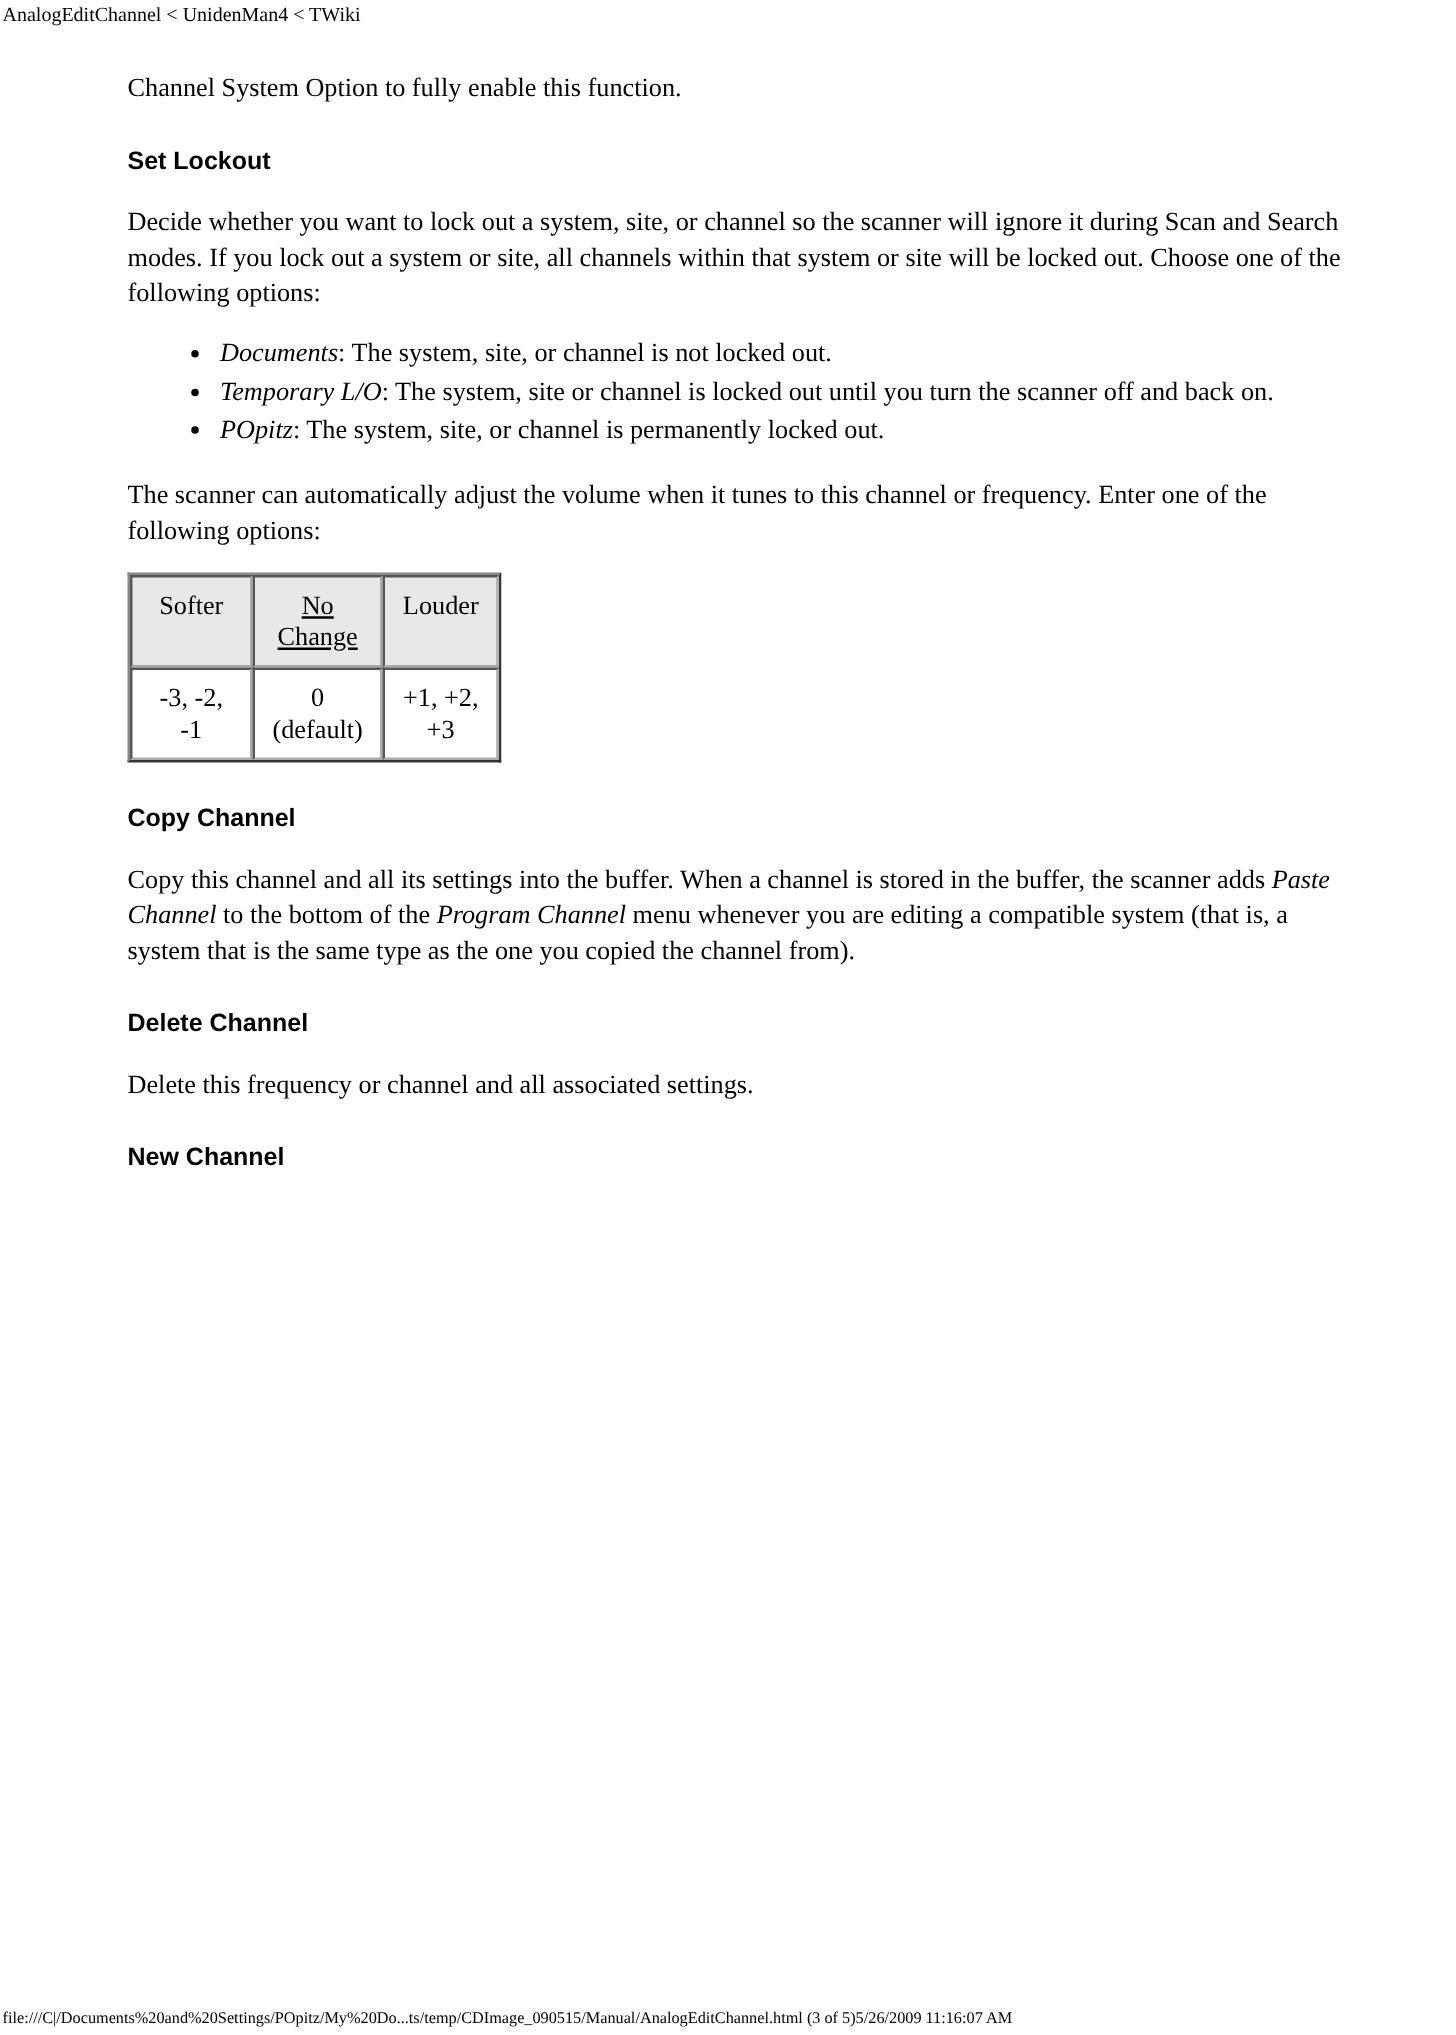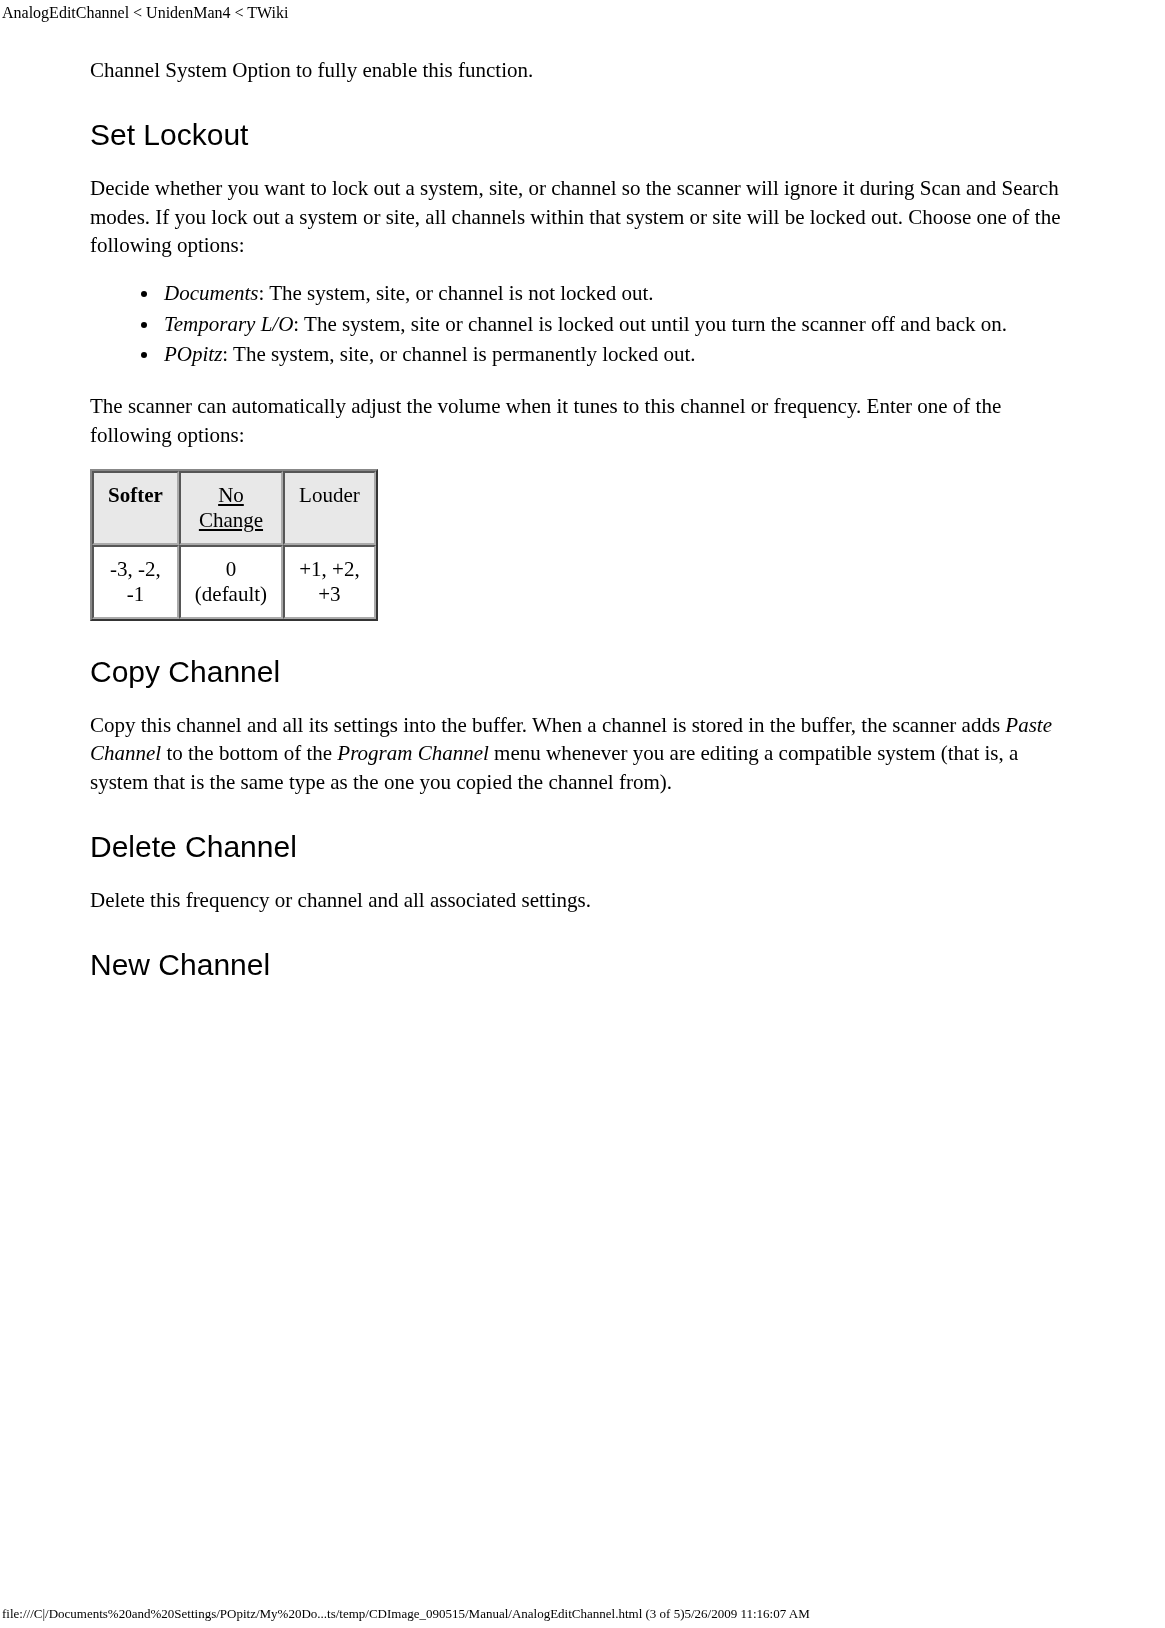--- a/index.html
+++ b/index.html
@@ -12,31 +12,30 @@
     background: #fff;
     width: 1165px;
     height: 1628px;
     position: relative;
   }
   .header-path {
     font-size: 16px;
     padding: 4px 2px;
   }
   .content {
-    padding: 30px 88px 0 52px;
-    margin-left: 38px;
+    padding: 30px 88px 0 102px;
   }
   .content p {
     margin: 0 0 20px 0;
     line-height: 1.35;
   }
   h2 {
     font-family: Arial, Helvetica, sans-serif;
-    font-weight: normal;
-    font-size: 30px;
+    font-weight: bold;
+    font-size: 20px;
     margin: 34px 0 22px 0;
   }
   ul {
     margin: 0 0 24px 0;
     padding-left: 70px;
   }
   ul li {
     line-height: 1.35;
     padding-left: 4px;
     margin-bottom: 2px;
@@ -53,21 +52,21 @@
     padding: 10px 14px;
     text-align: center;
     font-weight: normal;
     vertical-align: top;
   }
   table.vol th {
     background: #e8e8e8;
     font-family: "Times New Roman", Times, serif;
     font-size: 21px;
   }
-  table.vol th:nth-child(1) { width: 86px; font-weight: bold; }
+  table.vol th:nth-child(1) { width: 98px; }
   table.vol th:nth-child(2) { width: 94px; text-decoration: underline; }
   table.vol th:nth-child(3) { width: 92px; }
   .footer {
     position: absolute;
     bottom: 6px;
     left: 2px;
     right: 2px;
     font-size: 13px;
     white-space: nowrap;
   }

